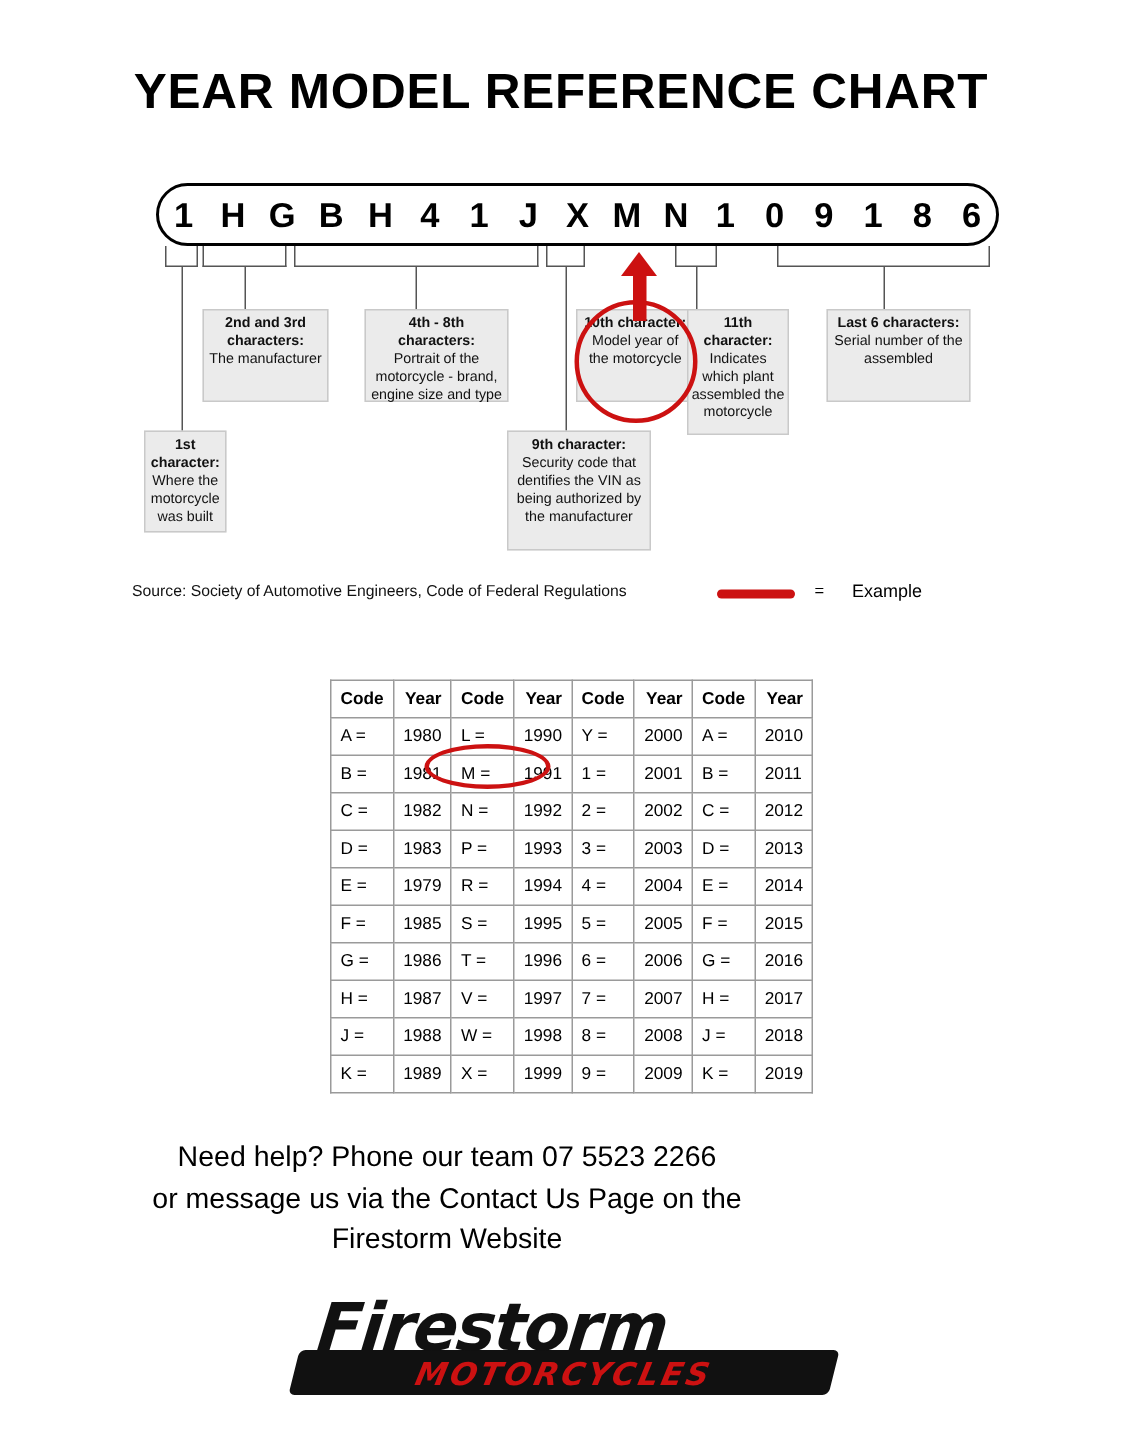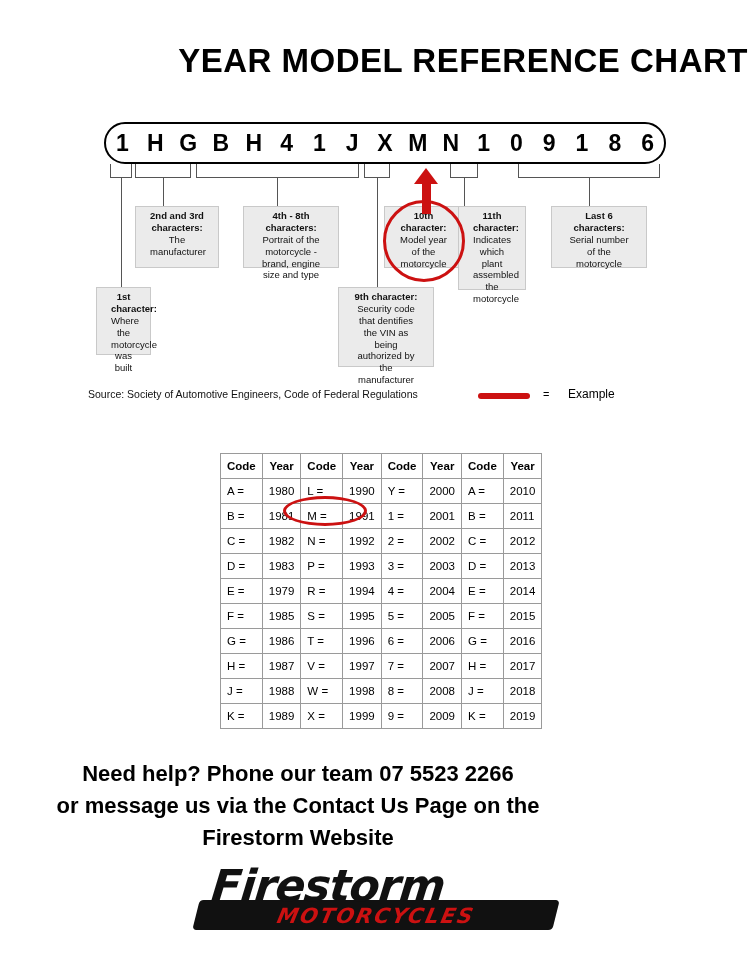--- a/index.html
+++ b/index.html
@@ -12,21 +12,21 @@
     position: relative;
     font-family: "Liberation Sans", sans-serif;
     color: #000;
     overflow: hidden;
   }
 
   
   #title {
     position: absolute;
     top: 42px; left: 0; width: 748px;
-    text-align: right;
+    text-align: center;
     font-size: 33px;
     font-weight: bold;
     letter-spacing: 0.5px;
   }
 
   
   #vin-bar {
     position: absolute;
     top: 122px; left: 104px;
     width: 562px; height: 42px;
@@ -57,21 +57,21 @@
   }
 
   
   .note {
     position: absolute;
     background: #ebebeb;
     border: 1px solid #c9c9c9;
     font-size: 9.5px;
     line-height: 1.25;
     text-align: center;
-    padding: 3px 14px;
+    padding: 3px 2px;
     color: #111;
   }
   .note b { font-weight: bold; }
 
   
   #vin-highlight {
     position: absolute;
     top: 200px; left: 383px;
     width: 82px; height: 82px;
     border: 3px solid #cc1111;
@@ -132,38 +132,38 @@
   #code-table th, #code-table td {
     border: 1px solid #9a9a9a;
     padding: 3px 6px;
     height: 25px;
     text-align: left;
     white-space: nowrap;
   }
   #code-table th {
     font-weight: bold;
     background: #fff;
-    text-align: center;
+    text-align: right;
   }
   #code-table td.year { text-align: left; }
   #table-highlight {
     position: absolute;
     top: 496px; left: 283px;
     width: 84px; height: 30px;
     border: 3px solid #cc1111;
     border-radius: 50%;
   }
 
   
   #help {
     position: absolute;
     top: 758px; left: 0; width: 596px;
     text-align: center;
-    font-size: 22px;
-    font-weight: bold;
+    font-size: 19px;
+    font-weight: normal;
     line-height: 1.45;
   }
 
   
   #logo {
     position: absolute;
     top: 860px; left: 196px;
     width: 360px; height: 76px;
   }
   #logo .word1 {
@@ -267,21 +267,21 @@
   <span>Model year of the motorcycle</span>
 </div>
 
 <div class="note" id="note-11th" style="left:458px; top:206px; width:68px; height:84px;">
   <b>11th character:</b><br>
   <span>Indicates which plant assembled the motorcycle</span>
 </div>
 
 <div class="note" id="note-last6" style="left:551px; top:206px; width:96px; height:62px;">
   <b>Last 6 characters:</b><br>
-  <span>Serial number of the motorcycle</span>
+  <span>Serial number of the assembled</span>
 </div>
 
 <div id="vin-highlight"></div>
 <div id="vin-arrow">
   <div class="head"></div>
   <div class="shaft"></div>
 </div>
 
 <div id="source">Source:  Society of Automotive Engineers, Code of Federal Regulations</div>
 <div id="legend-dash"></div>

